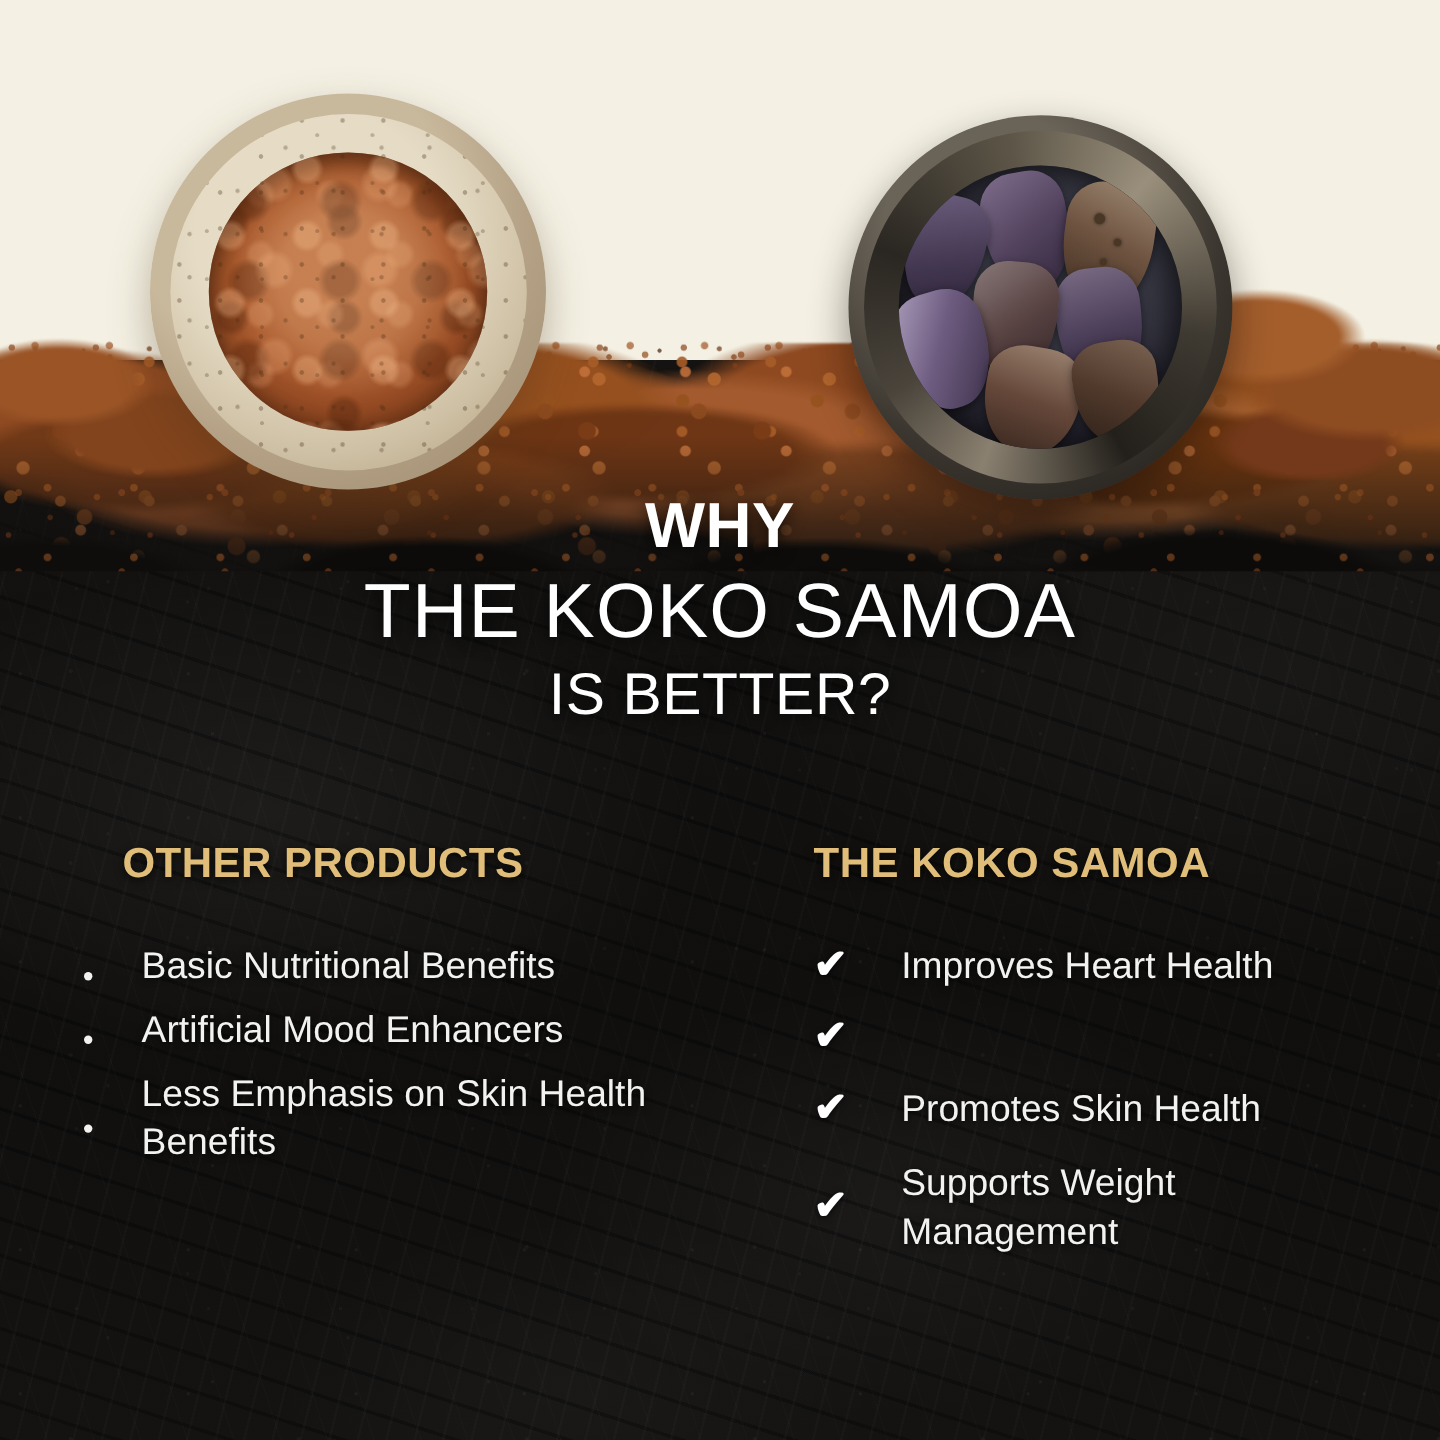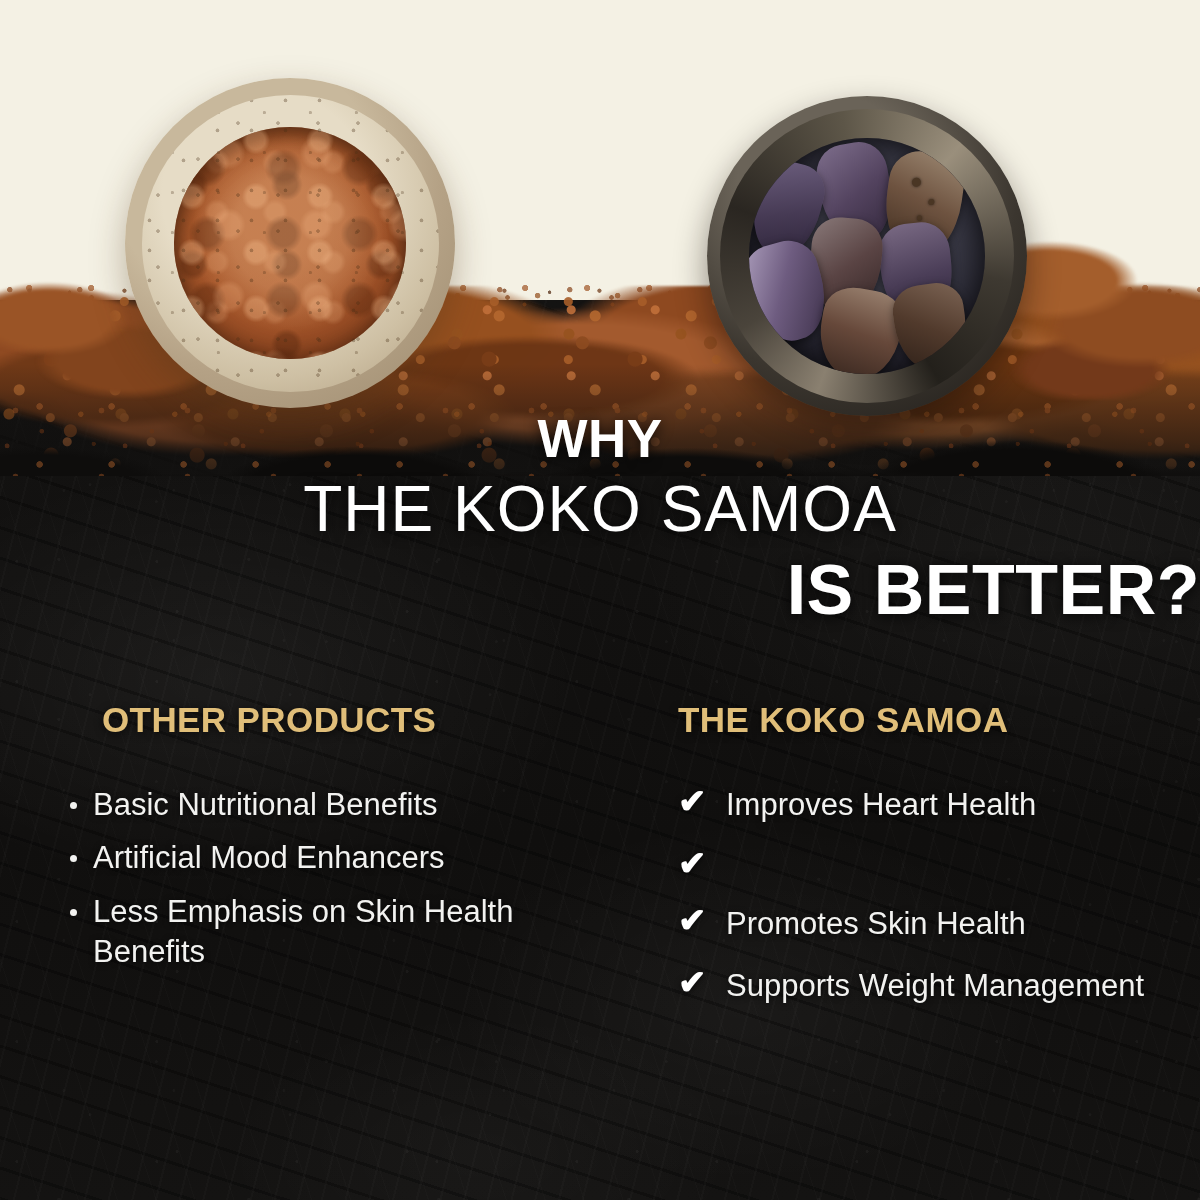--- a/index.html
+++ b/index.html
@@ -269,24 +269,23 @@
   .hl-1 {
     font-size:53px; font-weight:700; letter-spacing:.5px;
     text-shadow:0 2px 14px rgba(0,0,0,.85);
   }
   .hl-2 {
     font-size:64px; font-weight:300; letter-spacing:1px;
     margin-top:12px;
     text-shadow:0 2px 14px rgba(0,0,0,.85);
   }
   .hl-3 {
-    font-size:70px; font-weight:700; letter-spacing:.5px;
+    font-size:49px; font-weight:400; letter-spacing:.5px;
     margin-top:14px;
     text-shadow:0 2px 14px rgba(0,0,0,.85);
-    text-align:right;
   }
 
   
   .cols {
     position:absolute; left:0; top:700px;
     width:1200px; height:450px;
     display:flex;
   }
   .col { position:relative; }
   .col-left  { width:600px; padding-left:70px; }
@@ -299,28 +298,29 @@
     letter-spacing:.4px;
     white-space:nowrap;
     text-shadow:0 2px 8px rgba(0,0,0,.7);
   }
   .col-left  .col-head { margin-left:32px; }
   .col-right .col-head { margin-left:0px; }
 
   ul.feature-list { list-style:none; margin-top:45px; }
   ul.feature-list li {
     display:flex;
-    align-items:flex-start;
+    align-items:center;
     color:#F2F2F0;
     font-size:31px;
     font-weight:300;
     line-height:1.30;
     margin-bottom:13px;
     max-width:490px;
     text-shadow:0 1px 6px rgba(0,0,0,.7);
+    gap:25px;
   }
   .marker-dot {
     flex:0 0 auto;
     width:7px; height:7px;
     border-radius:50%;
     background:#F2F2F0;
     margin:17px 16px 0 0;
   }
   .marker-check {
     flex:0 0 auto;

